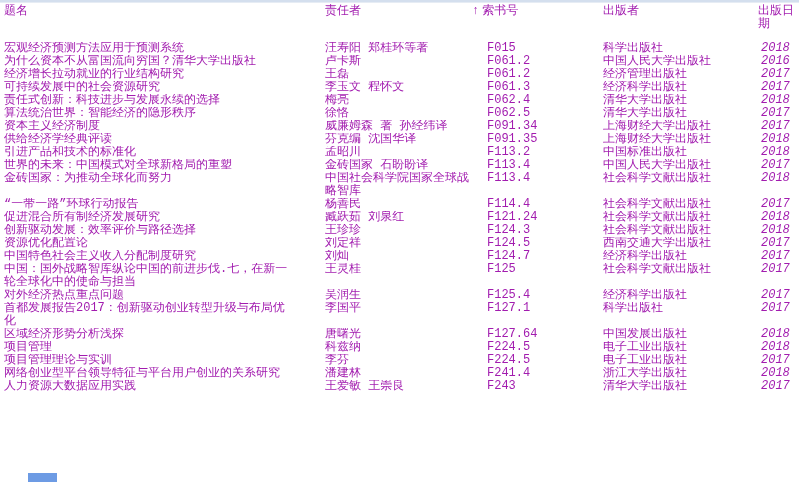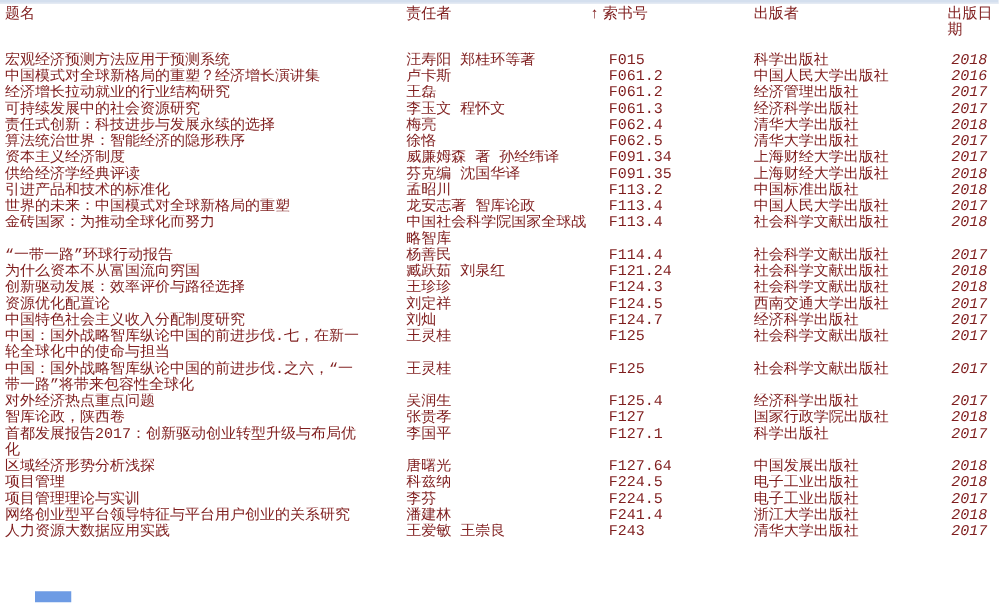--- a/index.html
+++ b/index.html
@@ -7,21 +7,21 @@
     width:799px;height:482px;overflow:hidden;position:relative;
     font-family:"Liberation Mono","DejaVu Serif",serif;
     color:#2e2e2e;
   }
   .top-strip{
     width:799px;height:3px;background:#d4dfee;border-bottom:1px solid #e6ecf4;
     box-sizing:border-box;
   }
   table{
     border-collapse:collapse;table-layout:fixed;width:799px;
-    font-size:12px;line-height:13px;color:#7f1d1d;
+    font-size:12px;line-height:13px;color:#a21caf;
   }
   th,td{
     vertical-align:top;text-align:left;font-weight:normal;
     padding:0;margin:0;word-break:break-all;overflow:hidden;
   }
   col.w-title{width:325px;}
   col.w-author{width:145px;}
   col.w-callno{width:133px;}
   col.w-publisher{width:155px;}
   col.w-year{width:41px;}
@@ -61,21 +61,21 @@
   </thead>
   <tbody id="rows">
       <tr>
         <td class="c-title">宏观经济预测方法应用于预测系统</td>
         <td class="c-author">汪寿阳 郑桂环等著</td>
         <td class="c-callno">F015</td>
         <td class="c-publisher">科学出版社</td>
         <td class="c-year">2018</td>
       </tr>
       <tr>
-        <td class="c-title">中国模式对全球新格局的重塑？经济增长演讲集</td>
+        <td class="c-title">为什么资本不从富国流向穷国？清华大学出版社</td>
         <td class="c-author">卢卡斯</td>
         <td class="c-callno">F061.2</td>
         <td class="c-publisher">中国人民大学出版社</td>
         <td class="c-year">2016</td>
       </tr>
       <tr>
         <td class="c-title">经济增长拉动就业的行业结构研究</td>
         <td class="c-author">王磊</td>
         <td class="c-callno">F061.2</td>
         <td class="c-publisher">经济管理出版社</td>
@@ -118,41 +118,41 @@
       </tr>
       <tr>
         <td class="c-title">引进产品和技术的标准化</td>
         <td class="c-author">孟昭川</td>
         <td class="c-callno">F113.2</td>
         <td class="c-publisher">中国标准出版社</td>
         <td class="c-year">2018</td>
       </tr>
       <tr>
         <td class="c-title">世界的未来：中国模式对全球新格局的重塑</td>
-        <td class="c-author">龙安志著 智库论政</td>
+        <td class="c-author">金砖国家 石盼盼译</td>
         <td class="c-callno">F113.4</td>
         <td class="c-publisher">中国人民大学出版社</td>
         <td class="c-year">2017</td>
       </tr>
       <tr>
         <td class="c-title">金砖国家：为推动全球化而努力</td>
         <td class="c-author">中国社会科学院国家全球战略智库</td>
         <td class="c-callno">F113.4</td>
         <td class="c-publisher">社会科学文献出版社</td>
         <td class="c-year">2018</td>
       </tr>
       <tr>
         <td class="c-title">“一带一路”环球行动报告</td>
         <td class="c-author">杨善民</td>
         <td class="c-callno">F114.4</td>
         <td class="c-publisher">社会科学文献出版社</td>
         <td class="c-year">2017</td>
       </tr>
       <tr>
-        <td class="c-title">为什么资本不从富国流向穷国</td>
+        <td class="c-title">促进混合所有制经济发展研究</td>
         <td class="c-author">臧跃茹 刘泉红</td>
         <td class="c-callno">F121.24</td>
         <td class="c-publisher">社会科学文献出版社</td>
         <td class="c-year">2018</td>
       </tr>
       <tr>
         <td class="c-title">创新驱动发展：效率评价与路径选择</td>
         <td class="c-author">王珍珍</td>
         <td class="c-callno">F124.3</td>
         <td class="c-publisher">社会科学文献出版社</td>
@@ -173,41 +173,27 @@
         <td class="c-year">2017</td>
       </tr>
       <tr>
         <td class="c-title">中国：国外战略智库纵论中国的前进步伐.七，在新一轮全球化中的使命与担当</td>
         <td class="c-author">王灵桂</td>
         <td class="c-callno">F125</td>
         <td class="c-publisher">社会科学文献出版社</td>
         <td class="c-year">2017</td>
       </tr>
       <tr>
-        <td class="c-title">中国：国外战略智库纵论中国的前进步伐.之六，“一带一路”将带来包容性全球化</td>
-        <td class="c-author">王灵桂</td>
-        <td class="c-callno">F125</td>
-        <td class="c-publisher">社会科学文献出版社</td>
-        <td class="c-year">2017</td>
-      </tr>
-      <tr>
         <td class="c-title">对外经济热点重点问题</td>
         <td class="c-author">吴润生</td>
         <td class="c-callno">F125.4</td>
         <td class="c-publisher">经济科学出版社</td>
         <td class="c-year">2017</td>
       </tr>
       <tr>
-        <td class="c-title">智库论政，陕西卷</td>
-        <td class="c-author">张贵孝</td>
-        <td class="c-callno">F127</td>
-        <td class="c-publisher">国家行政学院出版社</td>
-        <td class="c-year">2018</td>
-      </tr>
-      <tr>
         <td class="c-title">首都发展报告2017：创新驱动创业转型升级与布局优化</td>
         <td class="c-author">李国平</td>
         <td class="c-callno">F127.1</td>
         <td class="c-publisher">科学出版社</td>
         <td class="c-year">2017</td>
       </tr>
       <tr>
         <td class="c-title">区域经济形势分析浅探</td>
         <td class="c-author">唐曙光</td>
         <td class="c-callno">F127.64</td>

